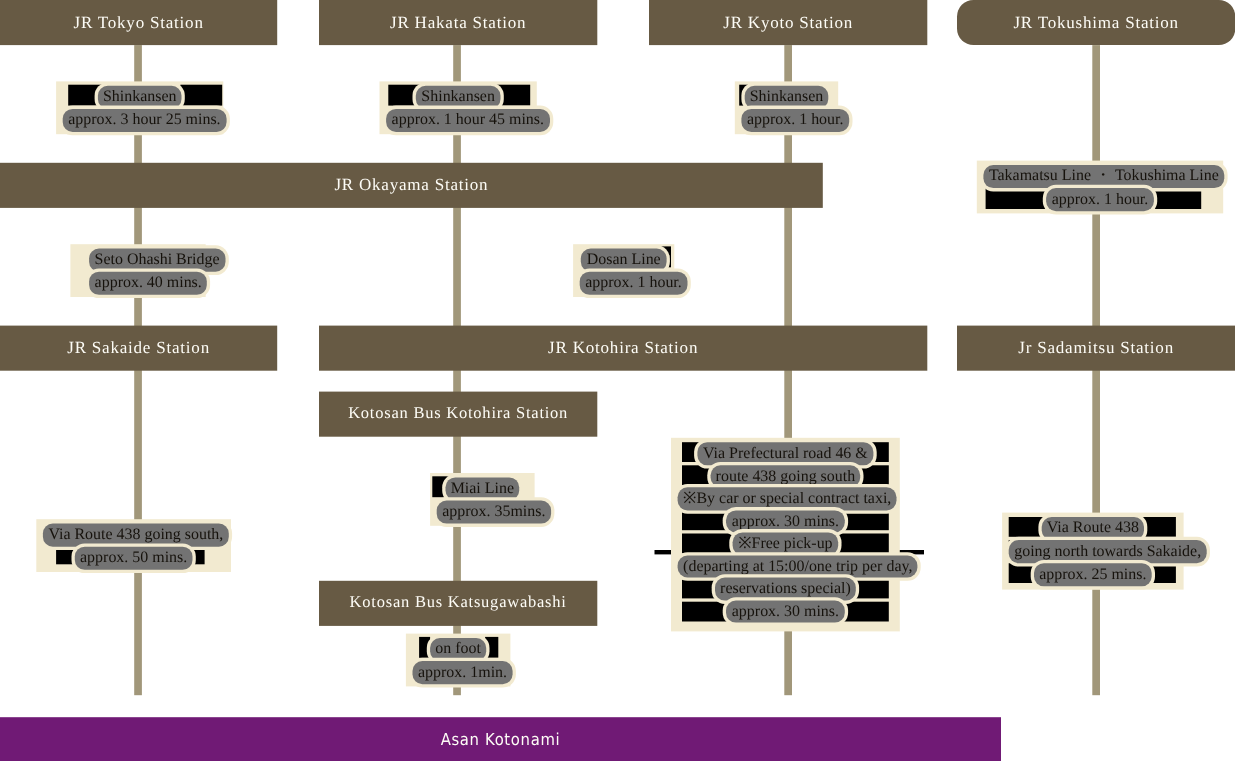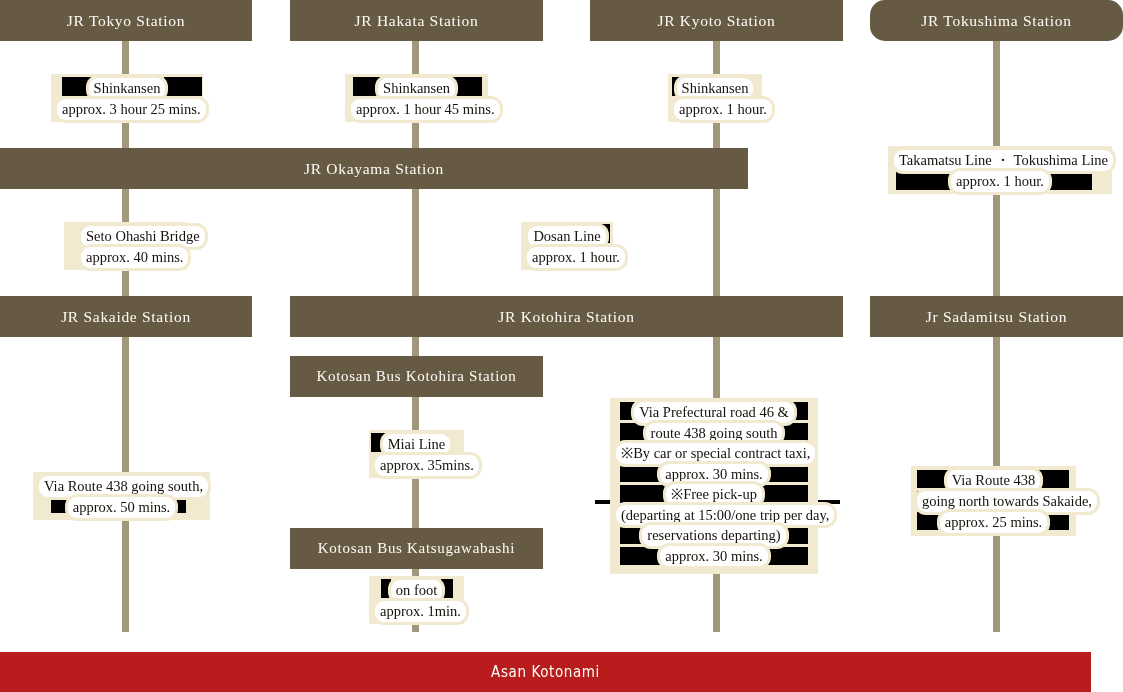--- a/index.html
+++ b/index.html
@@ -49,22 +49,22 @@
     font-family: "Liberation Serif", "DejaVu Serif", serif;
     text-align: center;
     white-space: nowrap;
   }
   .station.small { font-size: 15px; }
 
   
   .dest-bar {
     position: absolute;
     left: 0;
-    width: 1091px;
-    background: #b91c1c;
+    width: 910px;
+    background: #701a75;
     color: #fdfcf6;
     display: flex;
     align-items: center;
     justify-content: center;
     font-size: 15px;
     letter-spacing: 0.6px;
     font-family: "DejaVu Sans Condensed", "Liberation Serif", serif;
     font-stretch: condensed;
   }
 
@@ -94,21 +94,21 @@
     z-index: 3;
   }
   .note-text .ln {
     position: relative;
   }
   .note-text .ln > span {
     position: relative;
     display: inline-block;
     padding: 0 5px;
     border-radius: 9px;
-    background: #ffffff;
+    background: #737373;
     box-shadow: 0 0 0 3px #f2ead0;
   }
 </style>
 </head>
 <body>
 
 <div id="stage">
 
   <div class="rail" style="left:122px; top:41px;  height:591px;"></div>
   <div class="rail" style="left:412px; top:41px;  height:591px;"></div>
@@ -209,21 +209,21 @@
   </div>
 
   <div class="note" style="left:33px; top:472px; width:177px; height:48px;">
     <div class="smudge" style="left:18px; top:23px; width:135px; height:18px;"></div>
     <div class="note-text">
       <span class="ln"><span>Via Route 438 going south,</span></span>
       <span class="ln"><span>approx. 50 mins.</span></span>
     </div>
   </div>
 
-  <div class="note" style="left:369px; top:430px; width:95px; height:48px;">
+  <div class="note" style="left:391px; top:430px; width:95px; height:48px;">
     <div class="smudge" style="left:2px; top:3px; width:20px; height:19px;"></div>
     <div class="note-text">
       <span class="ln"><span>Miai Line</span></span>
       <span class="ln"><span>approx. 35mins.</span></span>
     </div>
   </div>
 
   <div class="note" style="left:369px; top:576px; width:95px; height:48px;">
     <div class="smudge" style="left:12px; top:3px; width:10px; height:19px;"></div>
     <div class="smudge" style="left:72px; top:3px; width:12px; height:19px;"></div>
@@ -242,21 +242,21 @@
     <div class="smudge" style="left:10px; top:108px; width:188px; height:18px;"></div>
     <div class="smudge" style="left:10px; top:128px; width:188px; height:18px;"></div>
     <div class="smudge" style="left:10px; top:149px; width:188px; height:18px;"></div>
     <div class="note-text">
       <span class="ln"><span>Via Prefectural road 46 &amp;</span></span>
       <span class="ln"><span>route 438 going south</span></span>
       <span class="ln"><span>※By car or special contract taxi,</span></span>
       <span class="ln"><span>approx. 30 mins.</span></span>
       <span class="ln"><span>※Free pick-up</span></span>
       <span class="ln"><span>(departing at 15:00/one trip per day,</span></span>
-      <span class="ln"><span>reservations departing)</span></span>
+      <span class="ln"><span>reservations special)</span></span>
       <span class="ln"><span>approx. 30 mins.</span></span>
     </div>
   </div>
 
   <div class="note" style="left:911px; top:466px; width:165px; height:70px;">
     <div class="smudge" style="left:6px; top:4px;  width:152px; height:18px;"></div>
     <div class="smudge" style="left:6px; top:25px; width:152px; height:18px;"></div>
     <div class="smudge" style="left:6px; top:46px; width:152px; height:18px;"></div>
     <div class="note-text">
       <span class="ln"><span>Via Route 438</span></span>

